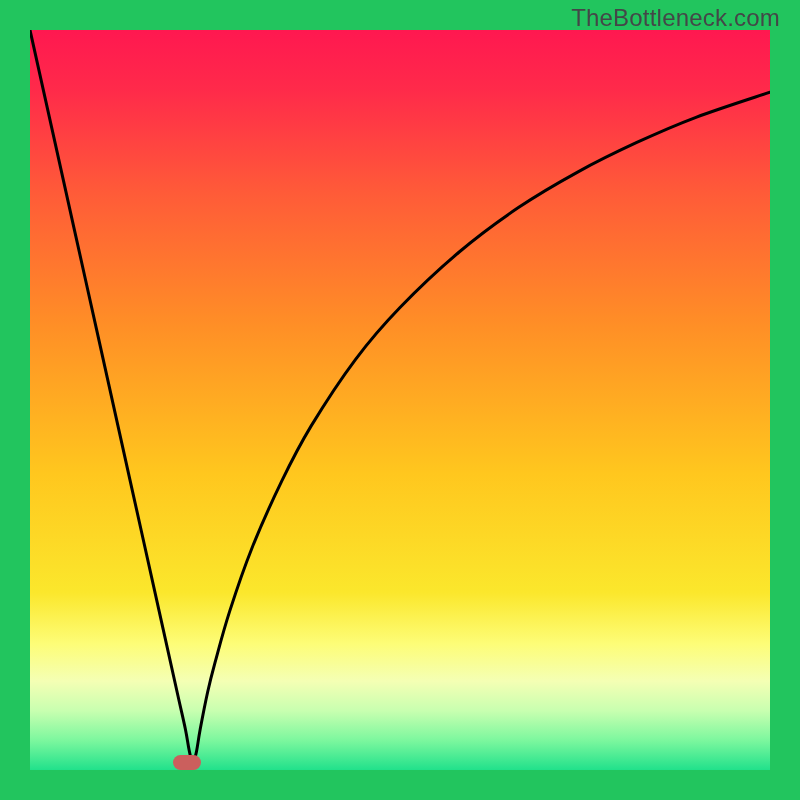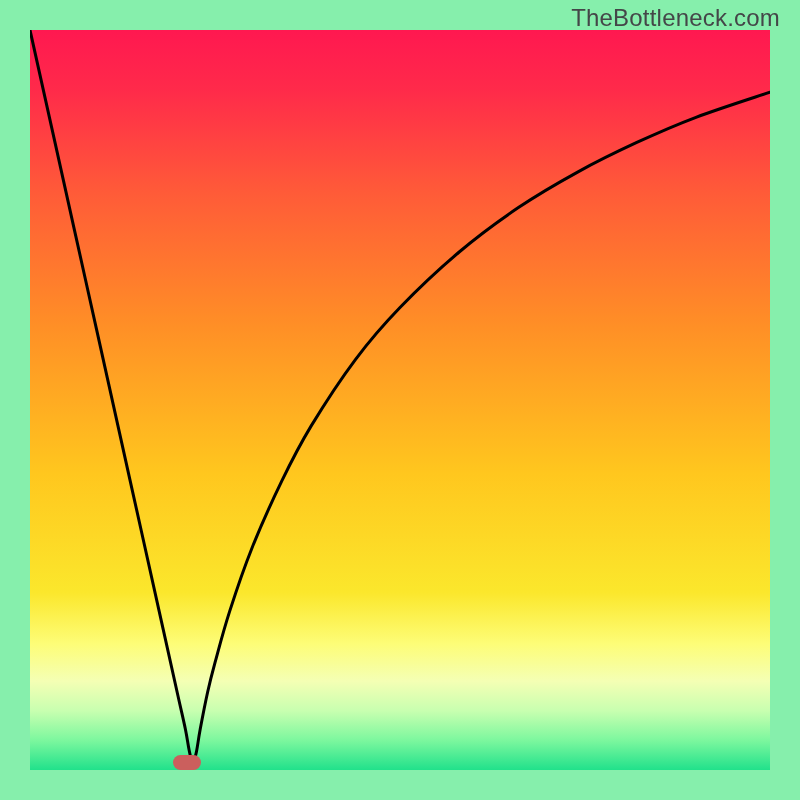--- a/index.html
+++ b/index.html
@@ -8,21 +8,21 @@
     width: 800px;
     height: 800px;
     overflow: hidden;
     background: #000;
     font-family: Arial, Helvetica, sans-serif;
   }
   .frame {
     position: relative;
     width: 800px;
     height: 800px;
-    background: #86efac;
+    background: #22c55e;
   }
   .watermark {
     position: absolute;
     top: 4px;
     right: 20px;
     font-size: 24px;
     color: #444648;
     font-weight: 500;
     letter-spacing: 0.2px;
     z-index: 20;

